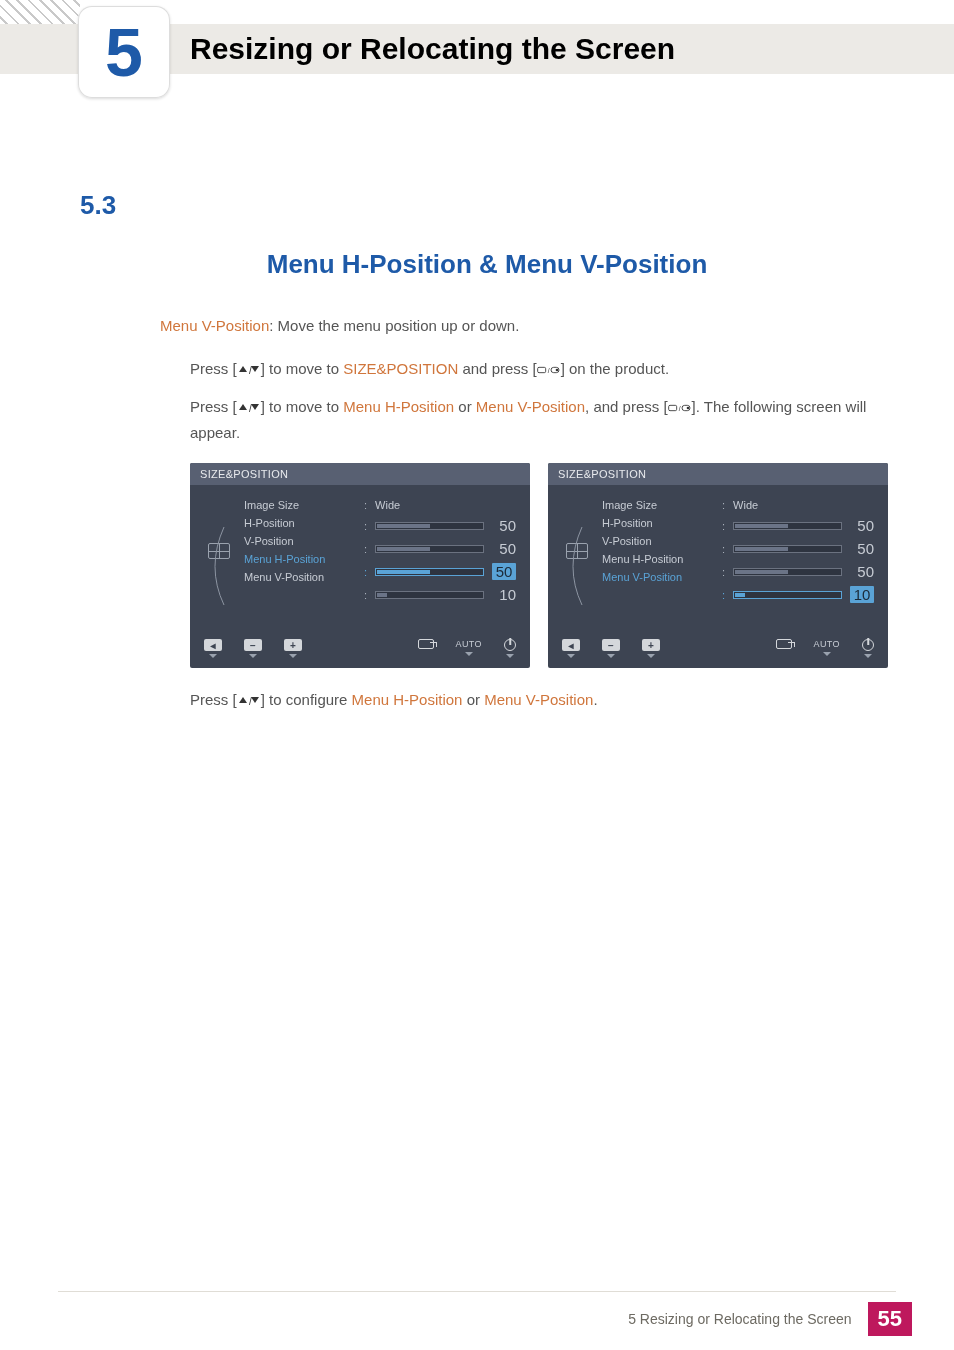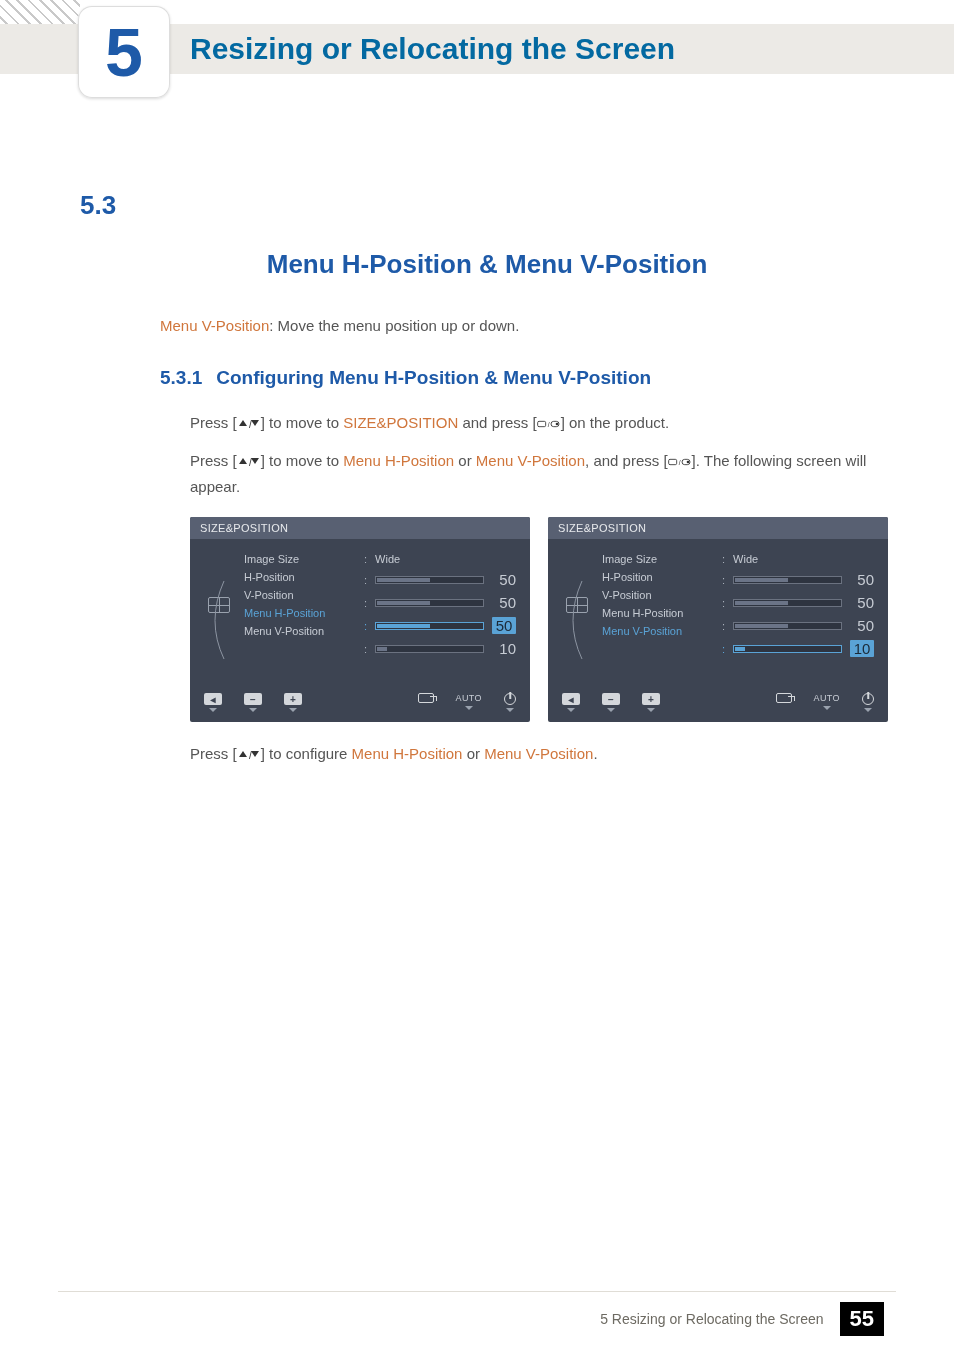--- a/index.html
+++ b/index.html
@@ -2,21 +2,21 @@
 <html><head>
 <meta charset="utf-8">
 <style>
   * { margin: 0; padding: 0; box-sizing: border-box; }
   body { width: 954px; height: 1350px; font-family: Arial, Helvetica, sans-serif; background: #fff; position: relative; color: #333; }
 
   .hatch { position: absolute; top: 0; left: 0; width: 80px; height: 70px; overflow: hidden; }
   .hatch-inner { width: 140px; height: 140px; background: repeating-linear-gradient(45deg, #c9c9c9 0 2px, #fff 2px 8px); transform: translate(-40px,-60px); }
 
   .header-band { position: absolute; top: 24px; left: 0; right: 0; height: 50px; background: #eceae6; display: flex; align-items: center; padding-left: 190px; }
-  .header-band h1 { color: #0369a1; font-size: 30px; font-weight: bold; }
+  .header-band h1 { color: #000000; font-size: 30px; font-weight: bold; }
 
   .chapter-badge { position: absolute; top: 6px; left: 78px; width: 92px; height: 92px; background: #fff; border-radius: 14px; box-shadow: inset 0 0 0 1px #ddd, 0 1px 3px rgba(0,0,0,.15); display: flex; align-items: center; justify-content: center; }
   .chapter-badge span { font-size: 68px; font-weight: bold; color: #1e5aa8; font-family: Arial, sans-serif; }
 
   .content { position: absolute; top: 190px; left: 80px; right: 60px; }
   .sec-row { display: flex; gap: 28px; margin-bottom: 34px; flex-direction: column; }
   .sec-num { color: #1e5aa8; font-size: 26px; font-weight: bold; min-width: 60px; }
   .sec-title { color: #1e5aa8; font-size: 26px; font-weight: bold; text-align: center; }
 
   .para { margin-left: 80px; font-size: 15px; color: #555; line-height: 1.55; margin-bottom: 20px; }
@@ -61,24 +61,24 @@
   .osd-btn-group { display: flex; gap: 22px; }
   .osd-btn { display: flex; flex-direction: column; align-items: center; gap: 3px; }
   .osd-btn .ico { width: 18px; height: 12px; background: #d4d7db; border-radius: 2px; display: flex; align-items: center; justify-content: center; color: #3d4452; font-size: 10px; font-weight: bold; }
   .osd-btn .tri { width: 0; height: 0; border-left: 4px solid transparent; border-right: 4px solid transparent; border-top: 4px solid #9aa2ae; }
   .osd-btn .label { font-size: 9px; color: #c7ccd4; letter-spacing: .4px; }
   .osd-btn .pwr { width: 12px; height: 12px; border: 1.5px solid #d4d7db; border-radius: 50%; position: relative; }
   .osd-btn .pwr:after { content:""; position:absolute; left:50%; top:-2px; width:1.5px; height:7px; background:#d4d7db; transform:translateX(-50%); }
   .osd-btn .srcico { width: 16px; height: 10px; border: 1.5px solid #d4d7db; border-radius: 2px; position: relative; }
   .osd-btn .srcico:after { content:""; position:absolute; right:-4px; top:2px; width:6px; height:4px; border-top:1.5px solid #d4d7db; border-right:1.5px solid #d4d7db; }
 
-  .footer-band { position: absolute; bottom: 14px; left: 0; right: 0; display: flex; justify-content: flex-end; align-items: center; padding-right: 70px; gap: 16px; }
+  .footer-band { position: absolute; bottom: 14px; left: 0; right: 0; display: flex; justify-content: flex-end; align-items: center; padding-right: 42px; gap: 16px; }
   .footer-rule { position: absolute; bottom: 58px; left: 58px; right: 58px; height: 1px; background: #e0ddd6; }
   .footer-text { font-size: 14px; color: #6d6a62; }
-  .page-num { background: #000000; color: #fff; font-size: 22px; font-weight: bold; padding: 4px 10px; }
+  .page-num { background: #be185d; color: #fff; font-size: 22px; font-weight: bold; padding: 4px 10px; }
 </style>
 </head>
 <body>
 
 <div class="hatch">
     <div class="hatch-inner"></div>
   </div>
 
 <div class="header-band">
   <h1>Resizing or Relocating the Screen</h1>
@@ -90,23 +90,20 @@
 <div class="content">
   <div class="sec-row">
     <div class="sec-num">5.3</div>
     <div class="sec-title">Menu H-Position &amp; Menu V-Position</div>
   </div>
 
   <p class="para">
     <span class="hl">Menu V-Position</span><span>: Move the menu position up or down.</span>
   </p>
 
-  <div class="subsec">
-    <span class="num">5.3.1</span><span>Configuring Menu H-Position &amp; Menu V-Position</span>
-  </div>
 
   <p class="step">
     <span>Press [</span><span class="arrow-pair"><svg viewBox="0 0 24 12">
           <polygon points="6,2 2,8 10,8" fill="#333"></polygon>
           <text x="12" y="10" font-size="10" fill="#333">/</text>
           <polygon points="18,8 14,2 22,2" fill="#333"></polygon>
         </svg></span><span>] to move to </span><span class="hl">SIZE&amp;POSITION</span><span> and press [</span><span class="icon-pair"><svg viewBox="0 0 36 12">
           <rect x="1" y="2" width="12" height="8" rx="2" fill="none" stroke="#333" stroke-width="1.3"></rect>
           <text x="16" y="10" font-size="10" fill="#333">/</text>
           <rect x="21" y="2" width="12" height="8" rx="4" fill="none" stroke="#333" stroke-width="1.3"></rect>

